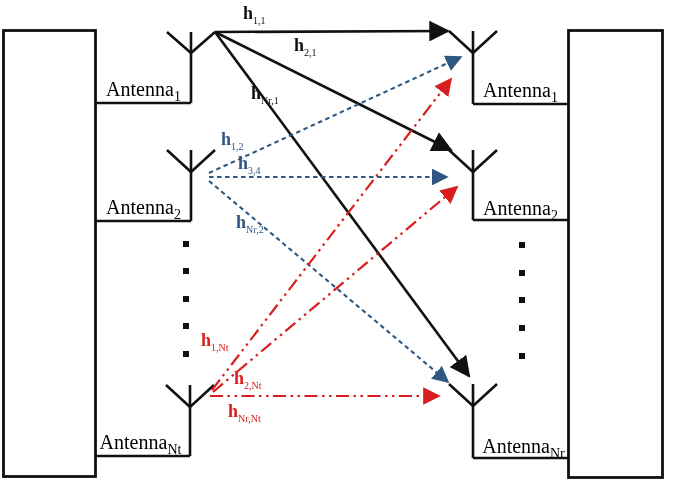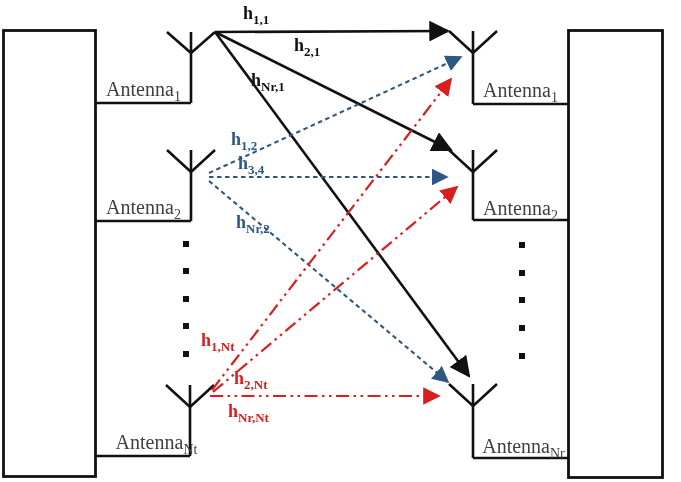--- a/index.html
+++ b/index.html
@@ -16,25 +16,25 @@
   .ln-black{stroke:var(--line-black,#111);stroke-width:2.6;}
   .ln-blue{stroke:var(--line-blue,#2E5881);stroke-width:2.1;stroke-dasharray:4.5 3.5;}
   .ln-red{stroke:var(--line-red,#D81E1E);stroke-width:2.2;stroke-dasharray:13 4.5 2.5 4.5 2.5 4.5;}
   .structure{stroke:var(--line-black,#111);stroke-width:2.6;fill:none;}
   .boxline{stroke:var(--line-black,#111);stroke-width:2.8;fill:none;}
   #ah-black path{fill:var(--line-black,#111);}
   #ah-blue path{fill:var(--line-blue,#2E5881);}
   #ah-red path{fill:var(--line-red,#D81E1E);}
   .dot{fill:var(--line-black,#111);}
   
-  .lbl{position:absolute;white-space:nowrap;color:#404040;}
+  .lbl{position:absolute;white-space:nowrap;color:#000000;}
   .ant-label{font-size:20px;text-align:center;line-height:24px;}
   .ant-label sub{font-size:14px;line-height:0;}
   .ch-label{font-weight:bold;font-size:18px;line-height:20px;}
-  .ch-label sub{font-size:13px;line-height:0;font-weight:bold;}
+  .ch-label sub{font-size:10px;line-height:0;font-weight:normal;}
   .ch-black{color:var(--line-black,#111);}
   .ch-blue{color:var(--line-blue,#2E5881);}
   .ch-red{color:var(--line-red,#D81E1E);}
   .box-label{font-size:48px;text-align:center;line-height:52px;color:#111;}
   .box-label sub{font-size:30px;line-height:0;}
 </style>
 </head>
 <body>
 
 <div class="stage">
@@ -114,31 +114,31 @@
     <line class="ln ln-blue" x1="209" y1="181" x2="448" y2="382" marker-end="url(#ah-blue)"></line>
 
     <line class="ln ln-red" x1="212" y1="390" x2="451" y2="79" marker-end="url(#ah-red)"></line>
     <line class="ln ln-red" x1="213" y1="392" x2="457" y2="187" marker-end="url(#ah-red)"></line>
     <line class="ln ln-red" x1="210" y1="396" x2="439" y2="396" marker-end="url(#ah-red)"></line>
   </svg>
 
 
   <div class="lbl ant-label" style="left:97px;top:77px;width:93px;"><span>Antenna</span><sub>1</sub></div>
   <div class="lbl ant-label" style="left:97px;top:195px;width:93px;"><span>Antenna</span><sub>2</sub></div>
-  <div class="lbl ant-label" style="left:97px;top:430px;width:87px;margin-left:16px;"><span>Antenna</span><sub>Nt</sub></div>
+  <div class="lbl ant-label" style="left:97px;top:430px;width:87px;"><span>Antenna</span><sub>Nt</sub></div>
 
   <div class="lbl ant-label" style="left:474px;top:78px;width:93px;"><span>Antenna</span><sub>1</sub></div>
   <div class="lbl ant-label" style="left:474px;top:196px;width:93px;"><span>Antenna</span><sub>2</sub></div>
   <div class="lbl ant-label" style="left:474px;top:434px;width:99px;"><span>Antenna</span><sub>Nr</sub></div>
 
   <div class="lbl ch-label ch-black" style="left:243px;top:3px;"><span>h</span><sub>1,1</sub></div>
   <div class="lbl ch-label ch-black" style="left:250px;top:35px;margin-left:44px;"><span>h</span><sub>2,1</sub></div>
-  <div class="lbl ch-label ch-black" style="left:251px;top:70px;"><span>h</span><sub>Nr,1</sub></div>
+  <div class="lbl ch-label ch-black" style="left:251px;top:83px;"><span>h</span><sub>Nr,1</sub></div>
 
-  <div class="lbl ch-label ch-blue" style="left:221px;top:129px;margin-left:10px;"><span>h</span><sub>1,2</sub></div>
+  <div class="lbl ch-label ch-blue" style="left:221px;top:129px;"><span>h</span><sub>1,2</sub></div>
   <div class="lbl ch-label ch-blue" style="left:238px;top:153px;"><span>h</span><sub>3,4</sub></div>
   <div class="lbl ch-label ch-blue" style="left:236px;top:188px;margin-top:24px;"><span>h</span><sub>Nr,2</sub></div>
 
   <div class="lbl ch-label ch-red" style="left:201px;top:330px;"><span>h</span><sub>1,Nt</sub></div>
   <div class="lbl ch-label ch-red" style="left:234px;top:368px;"><span>h</span><sub>2,Nt</sub></div>
   <div class="lbl ch-label ch-red" style="left:228px;top:401px;"><span>h</span><sub>Nr,Nt</sub></div>
 
 </div>
 
 </body></html>

